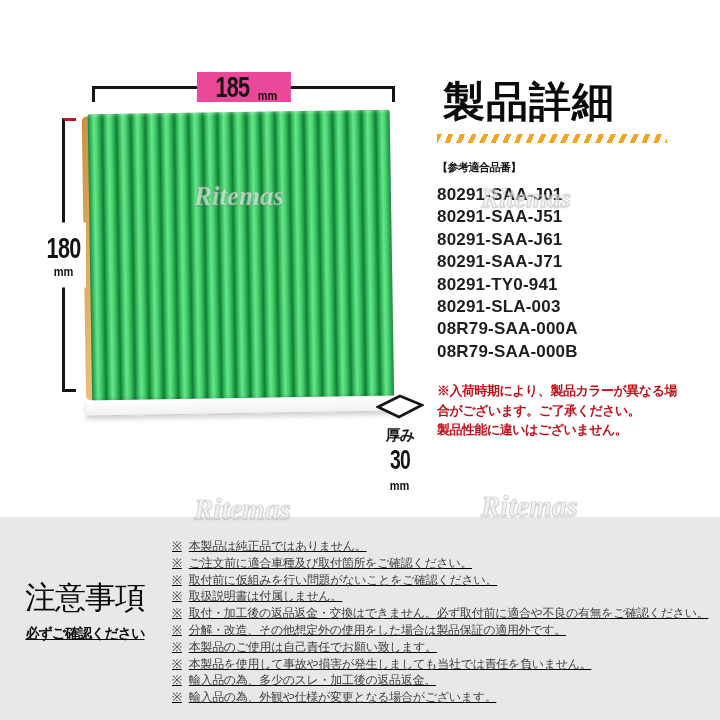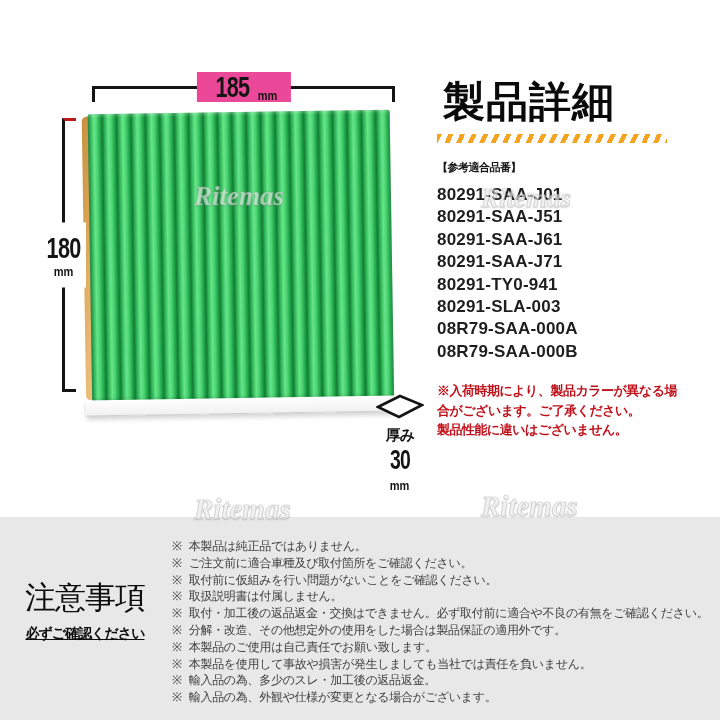--- a/index.html
+++ b/index.html
@@ -55,21 +55,21 @@
   .color-note    { position:absolute; left:437px; top:381px; }
   .color-note div{ font-size:13px; font-weight:bold; color:#c0111b; line-height:19.5px;
                    letter-spacing:-0.5px; white-space:nowrap; }
 
   
   .caution-section { position:absolute; left:0; top:517px; width:720px; height:203px; background:#e8e8e8; }
   .caution-heading { position:absolute; left:0; top:60px; width:170px; text-align:center;
                      font-size:31px; font-weight:400; color:#0d0d0d; letter-spacing:-1px; }
   .caution-subheading { position:absolute; left:0; top:108px; width:170px; text-align:center;
                      font-size:14px; font-weight:bold; color:#0d0d0d; letter-spacing:-1px;text-decoration:underline; }
-  .notes { position:absolute; left:172px; top:21px; width:548px; }
+  .notes { position:absolute; left:172px; top:21px; width:548px;text-decoration:underline; }
   .note-row { font-size:12px; color:#3f3f3f; line-height:16.8px; letter-spacing:-0.3px; white-space:nowrap; }
   .note-marker { margin-right:7px; }
 
   
   .wm { position:absolute; font-family:"Liberation Serif", serif; font-style:italic; font-weight:bold;
         color:rgba(255,255,255,0.55); -webkit-text-stroke:1px rgba(150,150,150,0.35);
         text-shadow:0 1px 2px rgba(120,120,120,0.25); pointer-events:none;padding-left:32px; }
   .wm1 { left:162px; top:181px; font-size:27px; }
   .wm2 { left:449px; top:183px; font-size:27px; }
   .wm3 { left:162px; top:493px; font-size:29px; }

